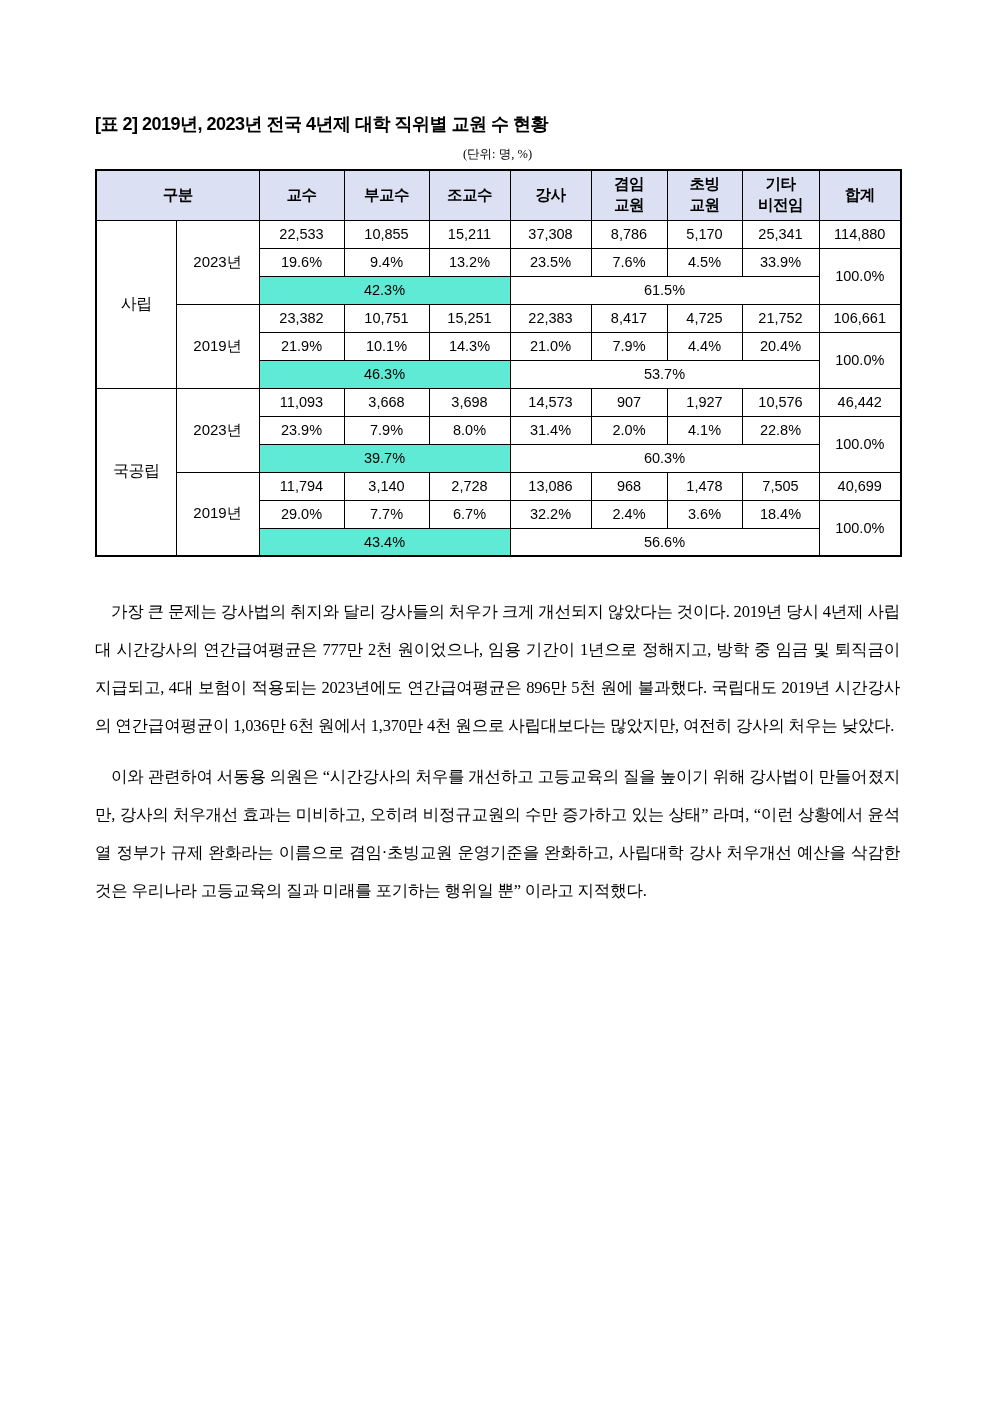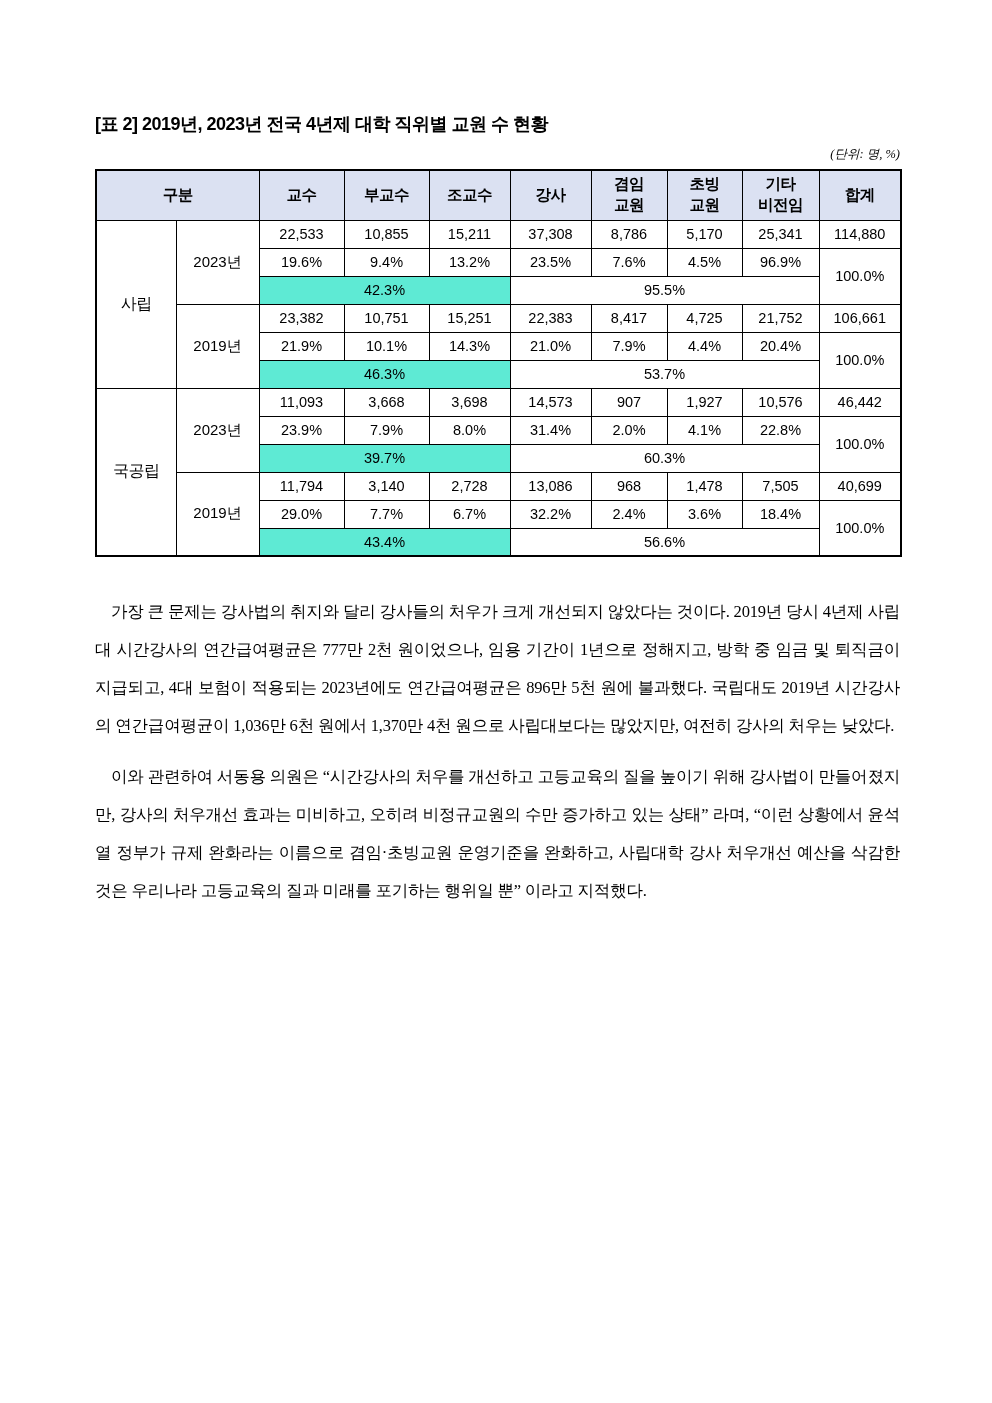--- a/index.html
+++ b/index.html
@@ -13,21 +13,21 @@
   .content { padding: 112px 92px 0 95px; }
 
   .doc-title {
     font-family: "Liberation Sans", sans-serif;
     font-size: 18px; font-weight: bold;
     letter-spacing: -0.5px;
     white-space: nowrap;
   }
   .unit-note {
     font-family: "Liberation Serif", serif;
-    font-size: 12.5px; text-align: right; margin-top: 10px; font-style: italic;
+    font-size: 12.5px; text-align: center; margin-top: 10px;
   }
 
   table.stats {
     width: 100%; table-layout: fixed;
     border-collapse: collapse;
     border: 2px solid #000000;
     margin-top: 6px;
   }
   .stats th, .stats td {
     border: 1px solid #000000;
@@ -106,26 +106,26 @@
           <td>25,341</td>
           <td>114,880</td>
         </tr>
         <tr>
           <td>19.6%</td>
           <td>9.4%</td>
           <td>13.2%</td>
           <td>23.5%</td>
           <td>7.6%</td>
           <td>4.5%</td>
-          <td>96.9%</td>
+          <td>33.9%</td>
           <td rowspan="2">100.0%</td>
         </tr>
         <tr>
           <td colspan="3" class="hl">42.3%</td>
-          <td colspan="4">95.5%</td>
+          <td colspan="4">61.5%</td>
         </tr>
 
         <tr>
           <td rowspan="3" class="year-cell">2019년</td>
           <td>23,382</td>
           <td>10,751</td>
           <td>15,251</td>
           <td>22,383</td>
           <td>8,417</td>
           <td>4,725</td>

